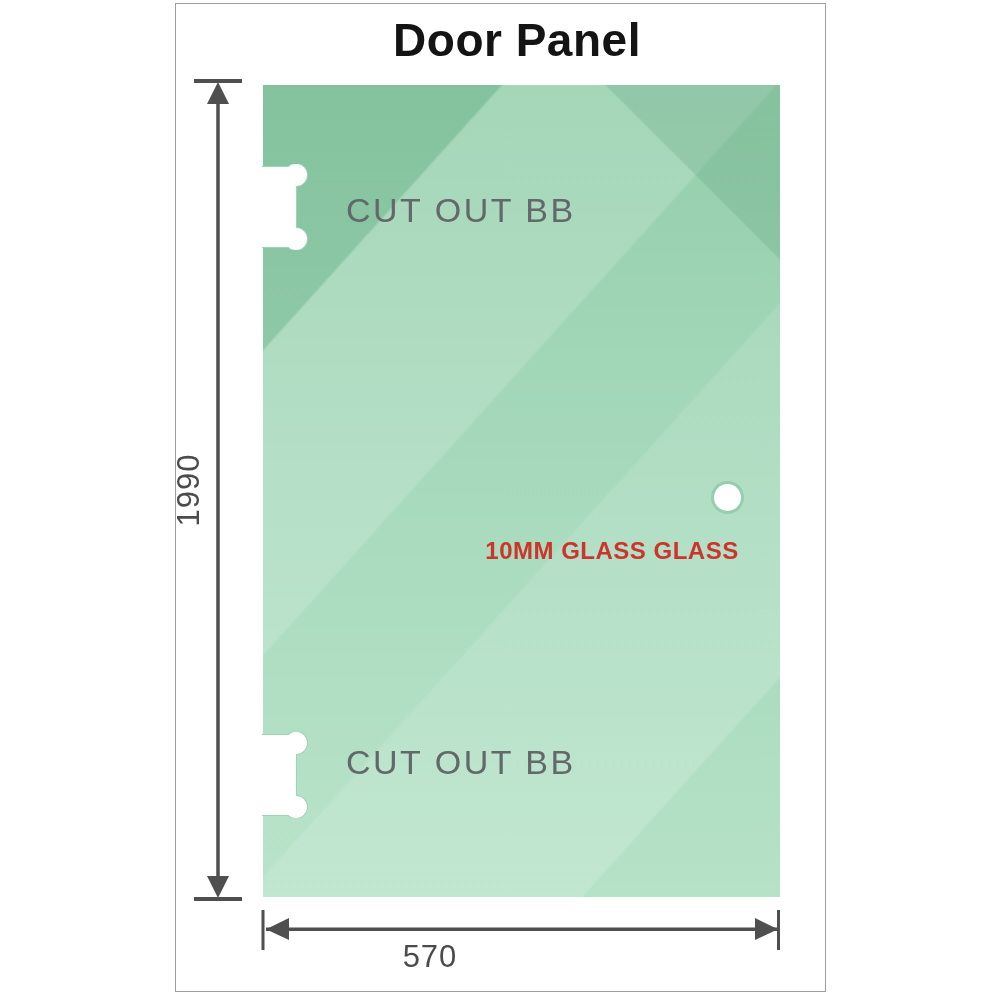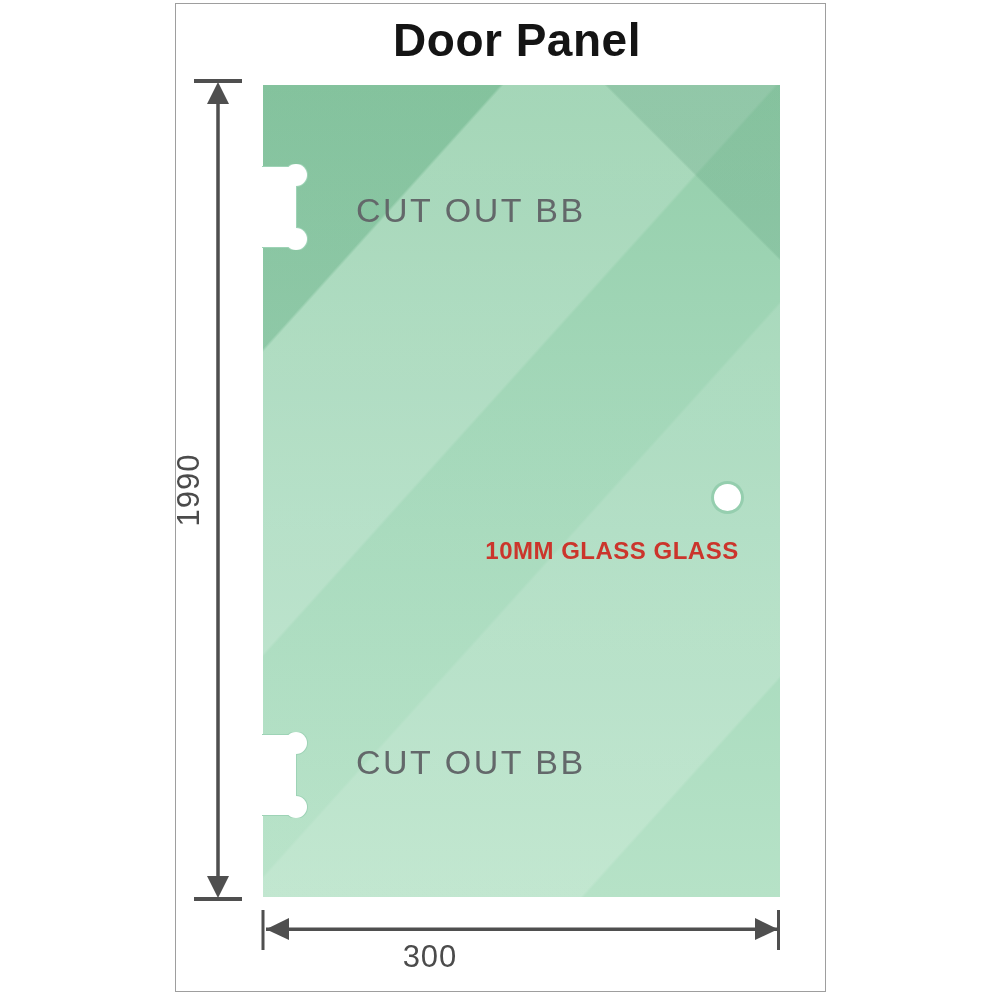--- a/index.html
+++ b/index.html
@@ -21,21 +21,21 @@
       linear-gradient(225deg, rgba(96,160,126,.28) 0 13%, rgba(255,255,255,0) 13.25%),
       linear-gradient(132deg, rgba(96,160,126,.22) 0 19%, rgba(255,255,255,.20) 19.3% 41%,
                       rgba(255,255,255,.05) 41.3% 57%, rgba(255,255,255,.16) 57.3% 84%,
                       rgba(255,255,255,0) 84.3%),
       linear-gradient(180deg, #8ecca6 0%, #a5d9bb 55%, #b6e2c7 100%);
   }
   .cutout{position:absolute;left:262px;width:48px;height:86px;}
   .cutout.top{top:164px;}
   .cutout.bottom{top:732px;}
   .cutout-label{
-    position:absolute;left:356px;transform:translateY(-50%);
+    position:absolute;left:346px;transform:translateY(-50%);
     font-size:34px;letter-spacing:2.5px;color:#63686a;white-space:nowrap;
   }
   .cutout-label.top{top:210px;}
   .cutout-label.bottom{top:762px;}
   .hole{
     position:absolute;left:714px;top:484px;width:27px;height:27px;border-radius:50%;
     background:#ffffff;box-shadow:0 0 0 3px rgba(126,193,156,.55);
   }
   .hole-label{
     position:absolute;left:612px;top:551px;transform:translate(-50%,-50%);
@@ -105,14 +105,14 @@
 
   <svg class="hdim" viewBox="0 0 528 44" aria-hidden="true">
     <g class="dim-shape">
       <rect x="3.5" y="2" width="3" height="40"></rect>
       <rect x="519" y="2" width="3" height="40"></rect>
       <rect x="8" y="19.5" width="512" height="3.5"></rect>
       <polygon points="8,21.2 31,10 31,32"></polygon>
       <polygon points="520,21.2 497,10 497,32"></polygon>
     </g>
   </svg>
-  <div class="dim-label width">300</div>
+  <div class="dim-label width">570</div>
 </div>
 
 </body></html>

